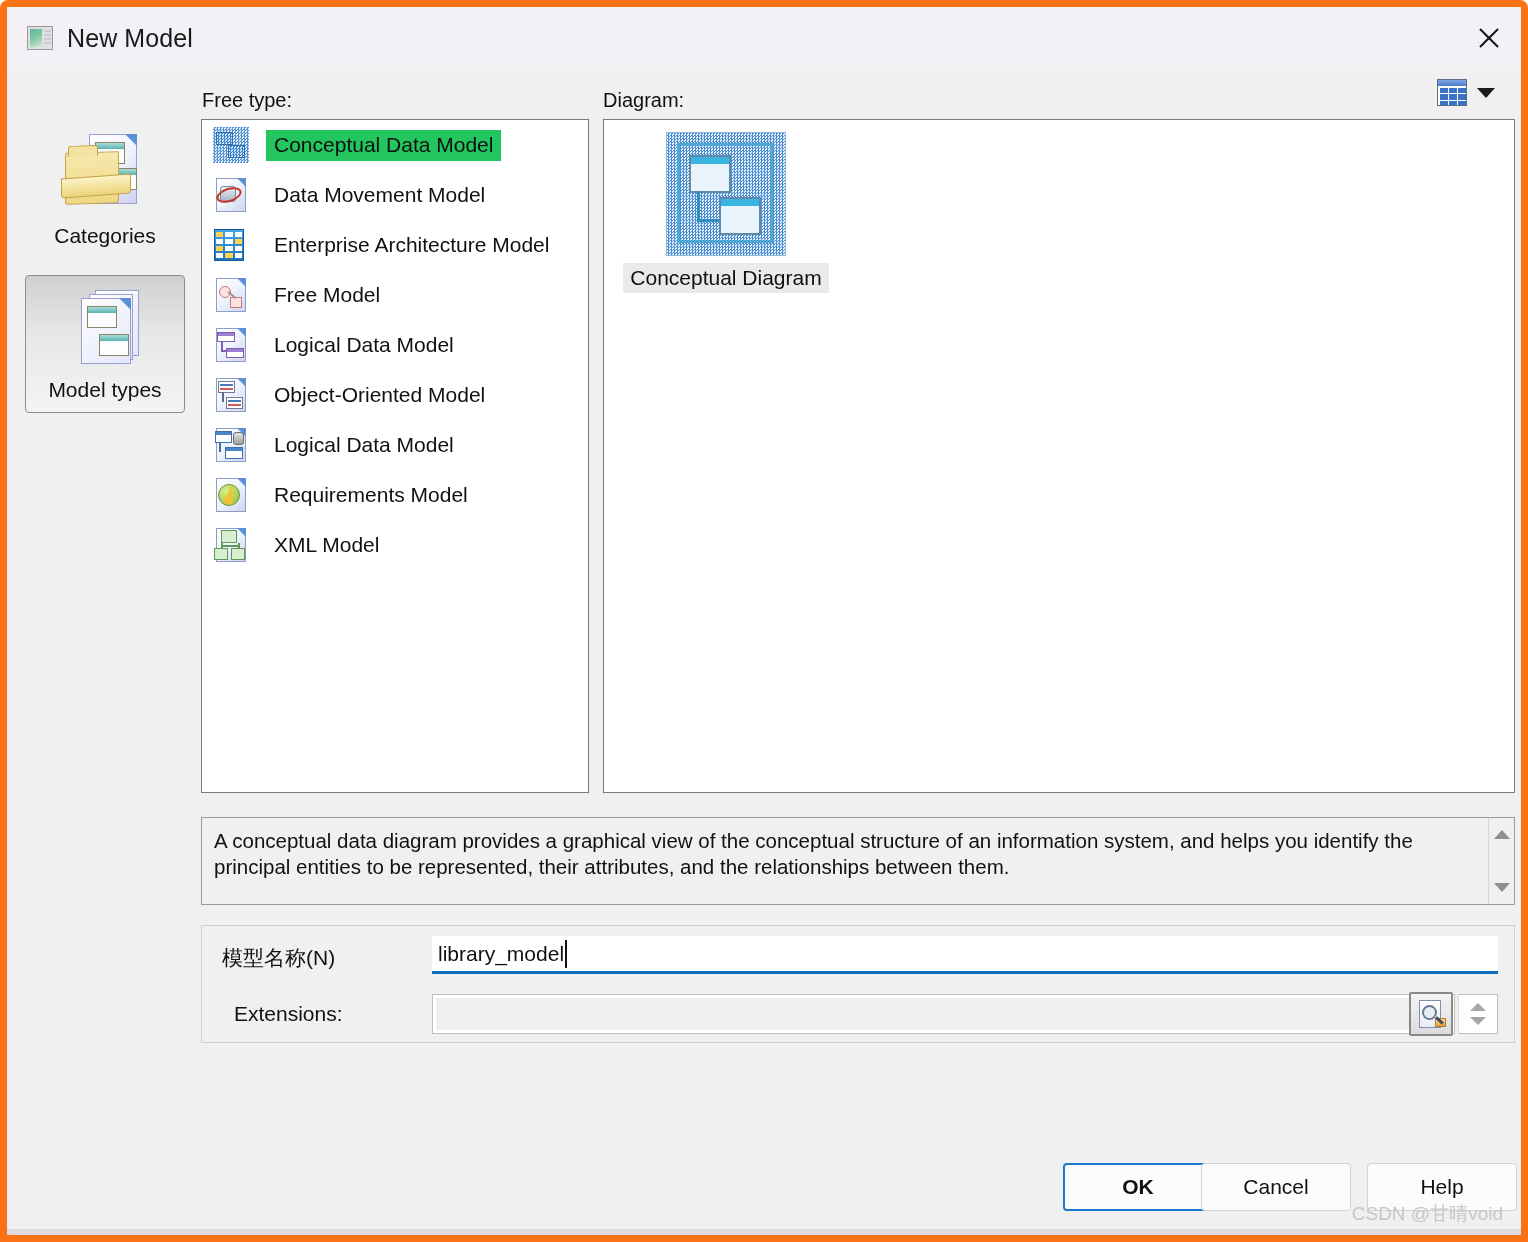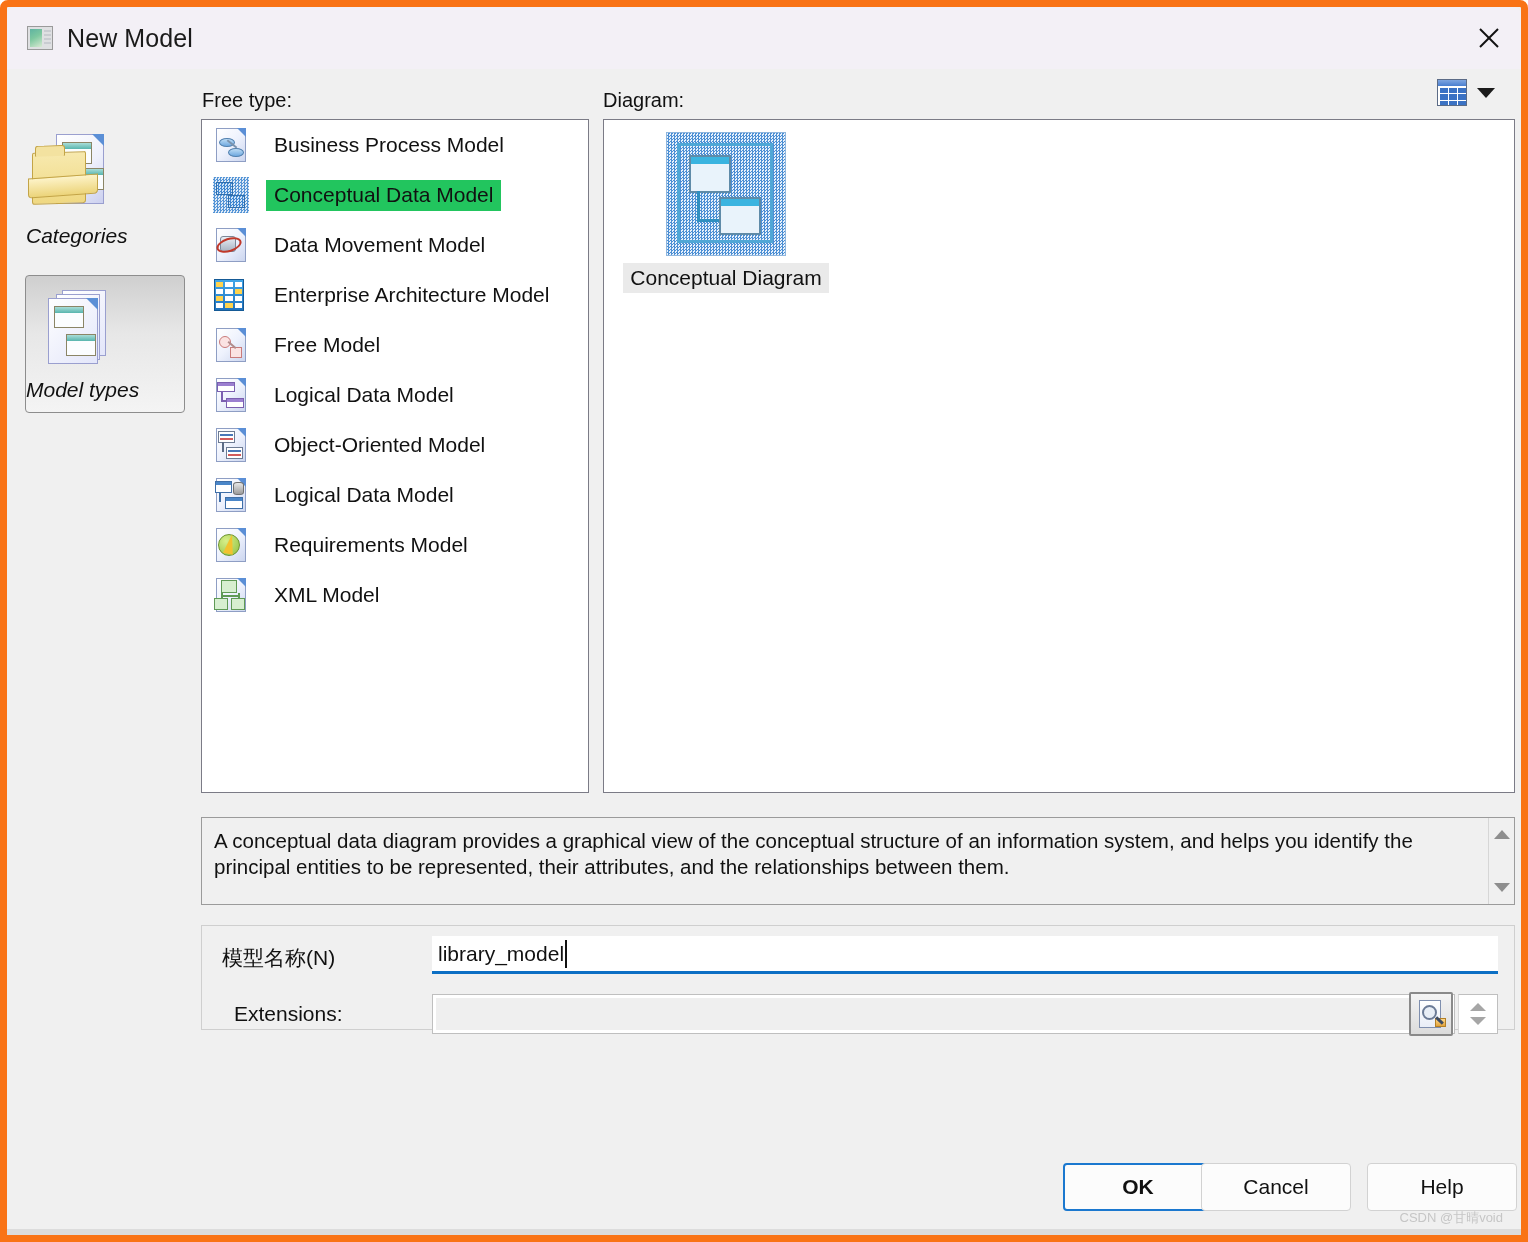--- a/index.html
+++ b/index.html
@@ -101,25 +101,24 @@
     border-left: 9px solid transparent;
     border-right: 9px solid transparent;
     border-top: 10px solid #1b1b1b;
   }
 
   
   .rail { position: absolute; left: 18px; top: 52px; width: 160px; }
   .rail-item {
     width: 160px;
     padding: 8px 0 10px 0;
-    display: flex; flex-direction: column; align-items: flex-start;
+    display: flex; flex-direction: column; align-items: center;
     border: 1px solid transparent;
     border-radius: 4px;
     cursor: pointer;
-    font-style: italic;
   }
   .rail-item.selected {
     background: linear-gradient(#cfcfcf 0%, #e7e7e7 42%, #f4f4f4 100%);
     border: 1px solid #8d8d8d;
   }
   .rail-label { font-size: 21px; color: #111; margin-top: 8px; }
   .rail-icon { width: 92px; height: 86px; position: relative; }
 
   
   .ic-cat .page {
@@ -348,21 +347,21 @@
     position: absolute; left: 50%; transform: translateX(-50%);
     width: 0; height: 0;
     border-left: 8px solid transparent; border-right: 8px solid transparent;
     cursor: pointer;
   }
   .sb-up   { top: 12px; border-bottom: 9px solid #8e8e8e; }
   .sb-down { bottom: 12px; border-top: 9px solid #8e8e8e; }
 
   
   .formpanel {
-    position: absolute; left: 194px; top: 856px; width: 1314px; height: 105px;
+    position: absolute; left: 194px; top: 856px; width: 1314px; height: 118px;
     background: #f0f0f0; border: 1px solid #cfcfcf;
   }
   .form-label {
     position: absolute; font-size: 21px; color: #111;
   }
   #lbl-modelname { left: 20px; top: 18px; }
   #lbl-extensions { left: 32px; top: 76px; }
 
   .text-input {
     position: absolute; left: 230px; top: 10px; width: 1066px; height: 38px;
@@ -435,21 +434,21 @@
     font-size: 21px; color: #111;
     font-family: "Liberation Sans", sans-serif;
     cursor: pointer;
   }
   #btn-ok     { left: 1056px; border: 2px solid #1b78cf; font-weight: bold; }
   #btn-cancel { left: 1194px; }
   #btn-help   { left: 1360px; }
 
   .watermark {
     position: absolute; right: 18px; bottom: 8px;
-    font-size: 13px; color: #c6c6c6;
+    font-size: 19px; color: #c6c6c6;
     pointer-events: none;
   }
   .bottom-edge {
     position:absolute; left:0; bottom:0; width:100%; height:6px;
     background:#dcdcdc;
   }
 </style>
 </head>
 <body>
 
@@ -507,29 +506,20 @@
           <div class="stack s1"></div>
           <div class="box1"></div>
           <div class="box2"></div>
         </div>
         <div class="rail-label">Model types</div>
       </div>
     </div>
 
     <div class="panel" id="model-list">
 
-      <div class="list-row">
-        <div class="row-icon i-bpm">
-          <div class="doc"></div>
-            <div class="ov e1"></div>
-            <div class="ov e2"></div>
-            <div class="ov ln"></div>
-        </div>
-        <div class="row-label">Business Process Model</div>
-      </div>
 
       <div class="list-row selected">
         <div class="row-icon i-cdm">
           <div class="ov bg"></div>
             <div class="ov b1"></div>
             <div class="ov b2"></div>
         </div>
         <div class="row-label">Conceptual Data Model</div>
       </div>
 

